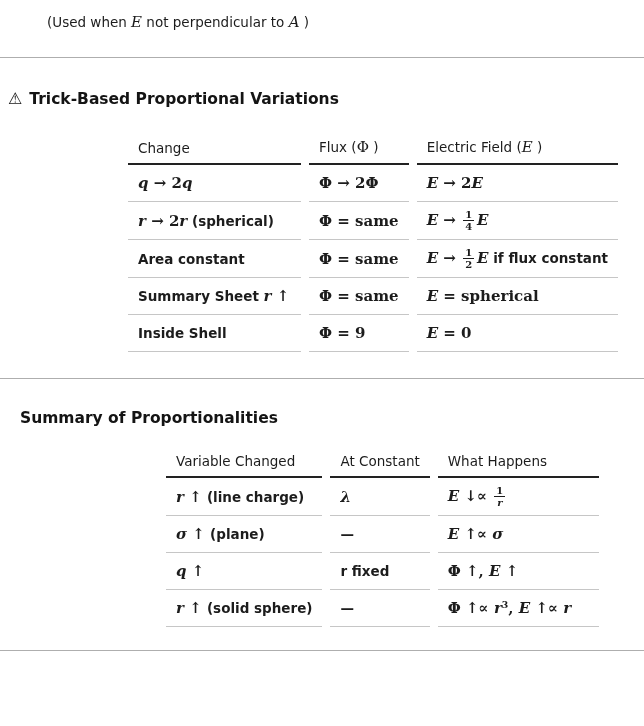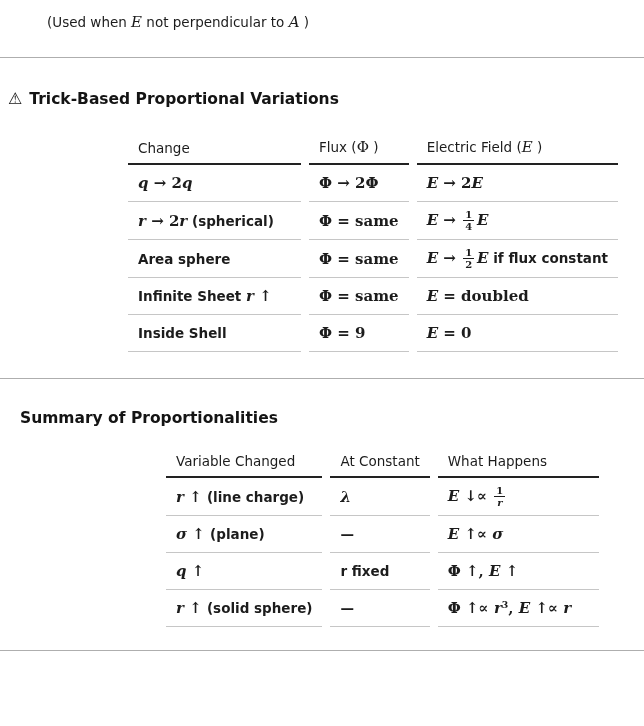--- a/index.html
+++ b/index.html
@@ -136,28 +136,28 @@
           <td><span class="mi">q</span><span class="mr"> → 2</span><span class="mi">q</span></td>
           <td><span class="mr">Φ → 2Φ</span></td>
           <td><span class="mi">E</span><span class="mr"> → 2</span><span class="mi">E</span></td>
         </tr>
         <tr>
           <td><span class="mi">r</span><span class="mr"> → 2</span><span class="mi">r</span><span class="tx"> (spherical)</span></td>
           <td><span class="mr">Φ = same</span></td>
           <td><span class="mi">E</span><span class="mr"> → </span><span class="frac"><span class="fn">1</span><span class="fd">4</span></span><span class="mi">E</span></td>
         </tr>
         <tr>
-          <td><span class="tx">Area sphere</span></td>
+          <td><span class="tx">Area constant</span></td>
           <td><span class="mr">Φ = same</span></td>
           <td><span class="mi">E</span><span class="mr"> → </span><span class="frac"><span class="fn">1</span><span class="fd">2</span></span><span class="mi">E</span><span class="tx"> if flux constant</span></td>
         </tr>
         <tr>
-          <td><span class="tx">Infinite Sheet </span><span class="mi">r</span><span class="mr"> ↑</span></td>
+          <td><span class="tx">Summary Sheet </span><span class="mi">r</span><span class="mr"> ↑</span></td>
           <td><span class="mr">Φ = same</span></td>
-          <td><span class="mi">E</span><span class="mr"> = doubled</span></td>
+          <td><span class="mi">E</span><span class="mr"> = spherical</span></td>
         </tr>
         <tr>
           <td><span class="tx">Inside Shell</span></td>
           <td><span class="mr">Φ = 9</span></td>
           <td><span class="mi">E</span><span class="mr"> = 0</span></td>
         </tr>
       </tbody>
   </table>
 
   <div class="rule rule-2"></div>

